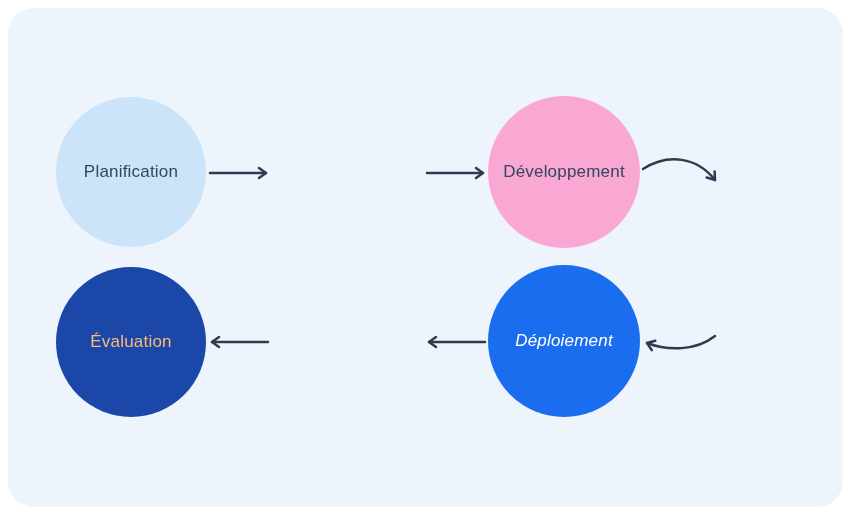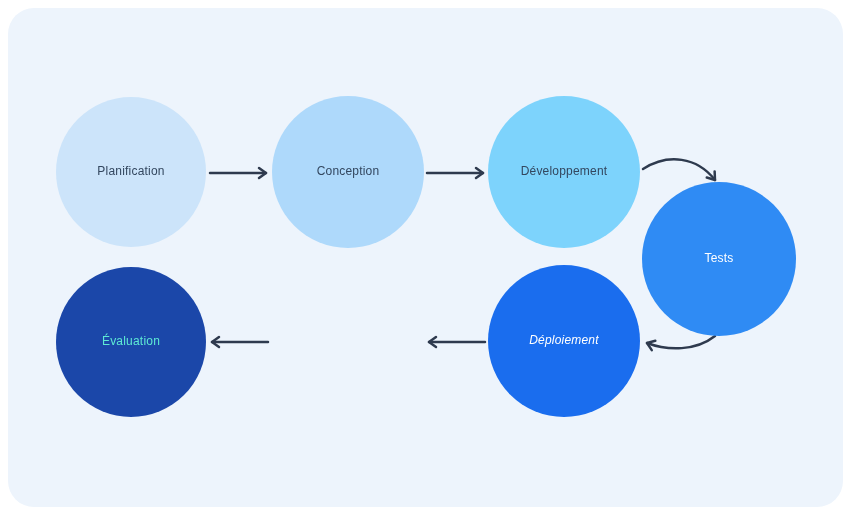--- a/index.html
+++ b/index.html
@@ -25,21 +25,21 @@
   }
   .circle {
     position: absolute;
     border-radius: 50%;
     display: flex;
     align-items: center;
     justify-content: center;
     text-align: center;
   }
   .circle .label {
-    font-size: 12px;
+    font-size: 17px;
     letter-spacing: 0.2px;
     line-height: 1.1;
     white-space: nowrap;
   }
   .c-planification { left: 56px;  top: 97px;  width: 150px; height: 150px; }
   .c-conception    { left: 272px; top: 96px;  width: 152px; height: 152px; }
   .c-developpement { left: 488px; top: 96px;  width: 152px; height: 152px; }
   .c-tests         { left: 642px; top: 182px; width: 154px; height: 154px; }
   .c-deploiement   { left: 488px; top: 265px; width: 152px; height: 152px; }
   .c-maintenance   { left: 272px; top: 266px; width: 152px; height: 152px; }
@@ -77,34 +77,28 @@
     <path class="connector" d="M643 169 C 668 153, 697 157, 715 180" marker-end="url(#arrowhead)"></path>
     <path class="connector" d="M715 336 C 696 351, 668 351, 647 343" marker-end="url(#arrowhead)"></path>
     <path class="connector" d="M485 342 H429" marker-end="url(#arrowhead)"></path>
     <path class="connector" d="M268 342 H212" marker-end="url(#arrowhead)"></path>
   </svg>
 
   <div class="circle c-planification" style="background: rgb(204, 228, 250); color: rgb(51, 71, 95);">
     <span class="label">Planification</span>
   </div>
 
-  <div class="circle c-conception" style="background: rgb(174, 217, 251); color: rgb(51, 71, 95);">
-    <span class="label">Conception</span>
-  </div>
 
-  <div class="circle c-developpement" style="background: #7dd3fc; color: rgb(51, 71, 95); text-align: center;">
+  <div class="circle c-developpement" style="background: #f9a8d4; color: rgb(51, 71, 95); text-align: center;">
     <span class="label">Développement</span>
   </div>
 
-  <div class="circle c-tests" style="background: rgb(47, 139, 244); color: rgb(255, 255, 255);">
-    <span class="label">Tests</span>
-  </div>
 
   <div class="circle c-deploiement" style="background: rgb(26, 109, 238); color: rgb(255, 255, 255); font-style: italic;">
     <span class="label">Déploiement</span>
   </div>
 
 
-  <div class="circle c-evaluation" style="background: rgb(27, 71, 169); color: #5eead4;">
+  <div class="circle c-evaluation" style="background: rgb(27, 71, 169); color: #fdba74;">
     <span class="label">Évaluation</span>
   </div>
 
 </div>
 
 </body></html>

